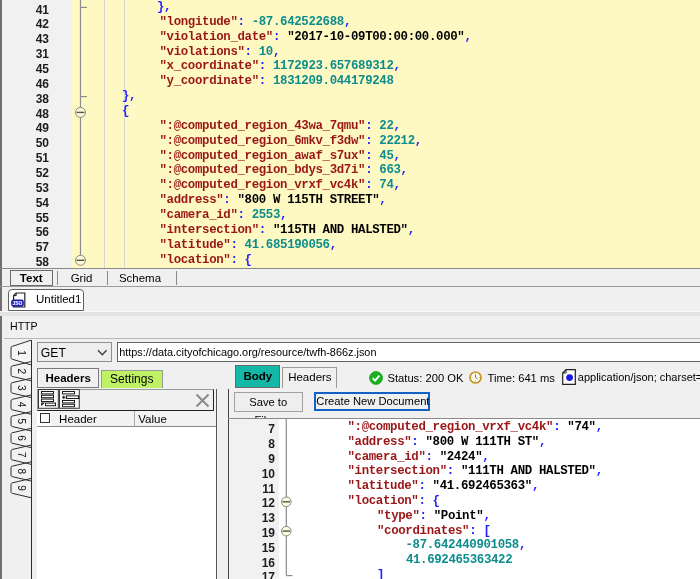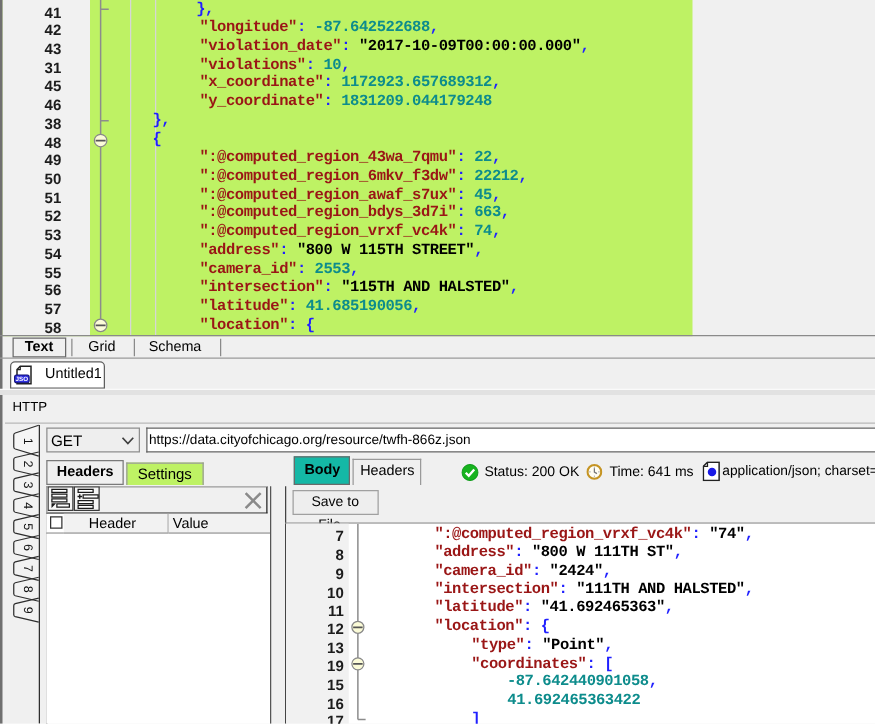--- a/index.html
+++ b/index.html
@@ -1,20 +1,20 @@
 <!DOCTYPE html>
 <html><head><meta charset="utf-8"><style>
 *{margin:0;padding:0;box-sizing:border-box}
 html,body{width:700px;height:579px;overflow:hidden}
 #w{position:relative;width:700px;height:579px;background:#f0f0f0;font-family:"Liberation Sans",sans-serif}
 i{font-style:normal}
 .k{color:#9a1616} .p{color:#2020ff} .n{color:#0d8c8c} .s{color:#000}
 .abs{position:absolute}
 
-#ed1{position:absolute;left:2px;top:0;width:552px;height:268.5px;background:#bef264;overflow:hidden}
+#ed1{position:absolute;left:2px;top:0;width:698px;height:268.5px;background:#fef9c3;overflow:hidden}
 #gut1{position:absolute;left:0;top:0;width:70px;height:268.5px;background:#f1f1f1}
 .gn{position:absolute;right:651px;width:40px;height:14.857px;line-height:14.857px;padding-top:2.6px;text-align:right;font-size:12px;font-weight:bold;color:#1c1c1c}
 .gn{left:7px;right:auto}
 .er{position:absolute;height:14.857px;line-height:14.857px;font-family:"Liberation Mono",monospace;font-size:12.4px;letter-spacing:-0.345px;font-weight:bold;white-space:pre}
 .er2{position:absolute;height:14.8px;line-height:14.8px;font-family:"Liberation Mono",monospace;font-size:12.4px;letter-spacing:-0.345px;font-weight:bold;white-space:pre}
 .guide{position:absolute;top:0;width:1px;height:268.5px;background:#d6d6d6}
 
 .vsep{position:absolute;width:1px;background:#8a8a8a}
 .gn2{position:absolute;left:227px;width:48px;height:14.8px;line-height:14.8px;padding-top:2.4px;text-align:right;font-size:12px;font-weight:bold;color:#1c1c1c}
 </style></head><body>
@@ -158,21 +158,21 @@
         <rect x="24.5" y="11.5" width="12" height="2.4"></rect>
         <rect x="24.5" y="15.3" width="12" height="2.4"></rect>
       </g>
       <path d="M24 8.2 h3.6 M25.8 6.4 v3.6" stroke="#1a1a1a" stroke-width="1.1"></path>
     </svg>
 <svg class="abs" style="left:195px;top:392.5px" width="16" height="16">
       <path d="M1.5 1.5 L13.5 13.5 M13.5 1.5 L1.5 13.5" stroke="#8a8a8a" stroke-width="2"></path>
     </svg>
 
 <div class="abs" style="left:36.9px;top:410.6px;width:179px;height:16.7px;background:#fff;border-bottom:1px solid #8a8a8a"></div>
-<div class="abs" style="left:51.1px;top:410.6px;width:83.7px;height:16.7px;background:#f2f2f2;border-right:1px solid #aaa;border-bottom:1px solid #8a8a8a;font-size:11.5px;line-height:16px;padding-left:20px">Header</div>
+<div class="abs" style="left:51.1px;top:410.6px;width:83.7px;height:16.7px;background:#f2f2f2;border-right:1px solid #aaa;border-bottom:1px solid #8a8a8a;font-size:11.5px;line-height:16px;padding-left:8px">Header</div>
 <div class="abs" style="left:134.8px;top:410.6px;width:81.1px;height:16.7px;background:#f2f2f2;border-bottom:1px solid #8a8a8a;font-size:11.5px;line-height:16px;padding-left:3.5px">Value</div>
 <div class="abs" style="left:40.3px;top:413.3px;width:10px;height:10px;background:#fff;border:1px solid #333"></div>
 <div class="abs" style="left:36.9px;top:427.3px;width:179px;height:151.7px;background:#fff"></div>
 
 <div class="abs" style="left:227.8px;top:388.5px;width:1px;height:190.5px;background:#444"></div>
 <div class="abs" style="left:235.4px;top:365.4px;width:45px;height:22.6px;border:1px solid #6a6a6a;background:#14b8a6;text-align:center;font-size:11.5px;font-weight:bold;line-height:21px">Body</div>
 <div class="abs" style="left:282.4px;top:367.4px;width:55px;height:20.6px;border:1px solid #9a9a9a;border-bottom:none;background:#f0f0f0;text-align:center;font-size:11.5px;line-height:19px">Headers</div>
 <svg class="abs" style="left:369px;top:370.5px" width="14" height="14">
       <circle cx="7" cy="7" r="6.4" fill="#17b31f" stroke="#0d9a18" stroke-width="0.8"></circle>
       <path d="M3.6 7.2 L6 9.6 L10.4 4.6" fill="none" stroke="#fff" stroke-width="1.9"></path>
@@ -184,20 +184,21 @@
       <path d="M6.5 3.6 L6.5 6.7 L8.6 7.9" fill="none" stroke="#777" stroke-width="1"></path>
     </svg>
 <div class="abs" style="left:487.5px;top:371.5px;font-size:11.2px">Time: 641 ms</div>
 <svg class="abs" style="left:561.6px;top:369px" width="14" height="16" viewBox="0 0 14 16">
       <path d="M4 0.7 L13.3 0.7 L13.3 15.3 L0.7 15.3 L0.7 4 Z" fill="#fff" stroke="#222" stroke-width="1.2"></path>
       <path d="M4 0.7 L4 4 L0.7 4" fill="none" stroke="#222" stroke-width="1"></path>
       <circle cx="7.6" cy="8.6" r="3.4" fill="#1a1ae6"></circle>
     </svg>
 <div class="abs" style="left:577.8px;top:371px;font-size:11px;white-space:nowrap">application/json; charset=utf-8</div>
 <div class="abs" style="left:233.7px;top:391.6px;width:69px;height:20.5px;background:#eee;border:1px solid #a0a0a0;text-align:center;font-size:11.2px;line-height:18.5px">Save to File...</div>
+<div class="abs" style="left:314.3px;top:392.4px;width:116.1px;height:18.7px;background:#f0f0f0;border:2.3px solid #1262c6;text-align:center;font-size:11.2px;line-height:14px;white-space:nowrap">Create New Document</div>
 
 <div class="abs" style="left:228.3px;top:417.7px;width:471.7px;height:1px;background:#8a8a8a"></div>
 <div class="abs" style="left:228.8px;top:418.7px;width:471.2px;height:160.3px;background:#fff;overflow:hidden"></div>
 <div class="abs" style="left:228.8px;top:418.7px;width:49.8px;height:160.3px;background:#f1f1f1"></div>
 <svg class="abs" style="left:280px;top:418.7px" width="30" height="161">
   <line x1="6.3" y1="0" x2="6.3" y2="78" stroke="#8c8c8c" stroke-width="1.2"></line>
   <circle cx="6.3" cy="82.8" r="4.8" fill="#fbfbd7" stroke="#888" stroke-width="1"></circle>
   <line x1="2.5" y1="82.8" x2="10.1" y2="82.8" stroke="#555" stroke-width="1.4"></line>
   <line x1="6.3" y1="87.6" x2="6.3" y2="107.3" stroke="#8c8c8c" stroke-width="1.2"></line>
   <circle cx="6.3" cy="112.1" r="4.8" fill="#fbfbd7" stroke="#888" stroke-width="1"></circle>

